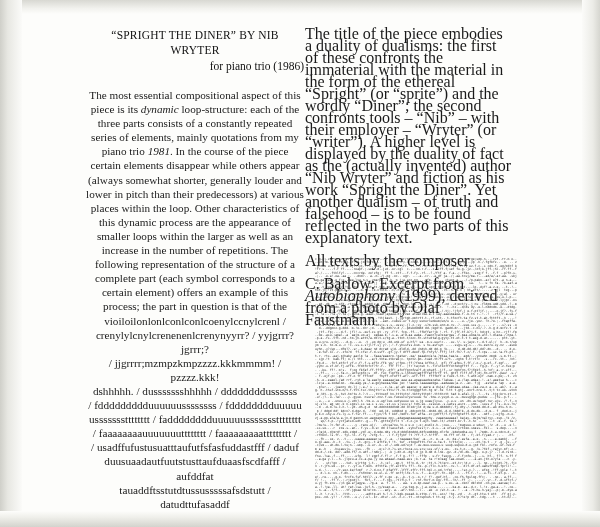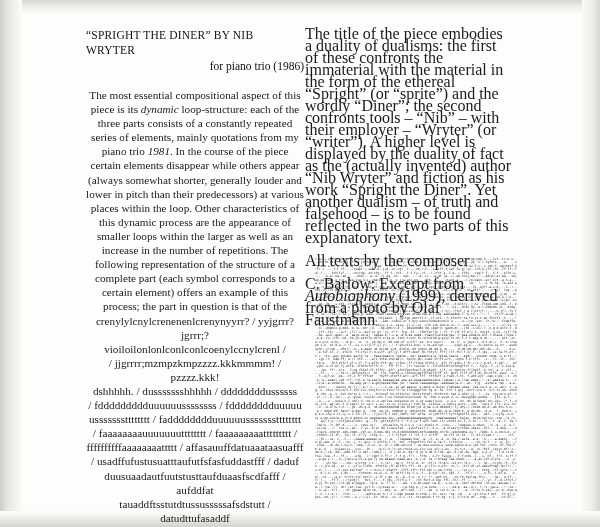--- a/index.html
+++ b/index.html
@@ -54,20 +54,21 @@
   }
 
   
   .col-left {
     position: absolute;
     left: 86px;
     top: 28px;
     width: 218px;
   }
   .title {
+    text-align: center;
     font-size: 11.5px;
     letter-spacing: 0.2px;
     line-height: 15px;
     color: #111;
   }
   .subtitle {
     text-align: right;
     font-size: 11.5px;
     line-height: 15px;
     color: #111;
@@ -143,28 +144,27 @@
   <div class="edge-right"></div>
   <div class="edge-bottom"></div>
 
   <div class="content">
 
     <div class="col-left">
       <div class="title">“SPRIGHT THE DINER” BY NIB WRYTER</div>
       <div class="subtitle">for piano trio (1986)</div>
       <div class="body-left" id="left-para">The most essential compositional aspect of this piece is its <span class="ital">dynamic</span> loop-structure: each of the three parts consists of a constantly repeated series of elements, mainly quotations from my piano trio <span class="ital">1981</span>. In the course of the piece certain elements disappear while others appear (always somewhat shorter, generally louder and lower in pitch than their predecessors) at various places within the loop. Other characteristics of this dynamic process are the appearance of smaller loops within the larger as well as an increase in the number of repetitions. The following representation of the structure of a complete part (each symbol corresponds to a certain element) offers an example of this process; the part in question is that of the</div>
       <div class="funnel" id="left-ascii">
+          <span class="tx">vioiloilonlonlconlconlcoenylccnylcrenl /</span>
           <span class="tx">crenylylcnylcrenenenlcrenynyyrr? / yyjgrrr?jgrrr;?</span>
-          <span class="tx">vioiloilonlonlconlconlcoenylccnylcrenl /</span>
           <span class="tx">/ jjgrrrr;mzmpzkmpzzzz.kkkmmmm! / pzzzz.kkk!</span>
           <span class="tx">dshhhhh. / dussssssshhhhh / ddddddddussssss</span>
           <span class="tx">/ fddddddddduuuuuussssssss / fdddddddduuuuu</span>
           <span class="tx">ussssssstttttttt / fadddddddduuuuuussssssstttttttt</span>
           <span class="tx">/ faaaaaaaauuuuuuutttttttt / faaaaaaaaattttttttt /</span>
-          <span class="tx">ffffffffffaaaaaaaattttt / affasauuffdatuaaataasuafff</span>
           <span class="tx">/ usadffufustusuatttaufutfsfasfuddastfff / daduf</span>
           <span class="tx">duusuaadautfuutstusttaufduaasfscdfafff / aufddfat</span>
           <span class="tx">tauaddftsstutdtussusssssafsdstutt / datudttufasaddf</span>
         </div>
     </div>
 
     <div class="col-right">
       <p>The title of the piece embodies a duality of dualisms: the first of these confronts the immaterial with the material in the form of the ethereal “Spright” (or “sprite”) and the wordly “Diner”; the second confronts tools – “Nib” – with their employer – “Wryter” (or “writer”). A higher level is displayed by the duality of fact as the (actually invented) author “Nib Wryter” and fiction as his work “Spright the Diner”. Yet another dualism – of truth and falsehood – is to be found reflected in the two parts of this explanatory text.</p>
       <p>All texts by the composer</p>
       <p id="credit">C. Barlow: Excerpt from <span class="ital">Autobiophony</span> (1999), derived from a photo by Olaf Faustmann</p>

